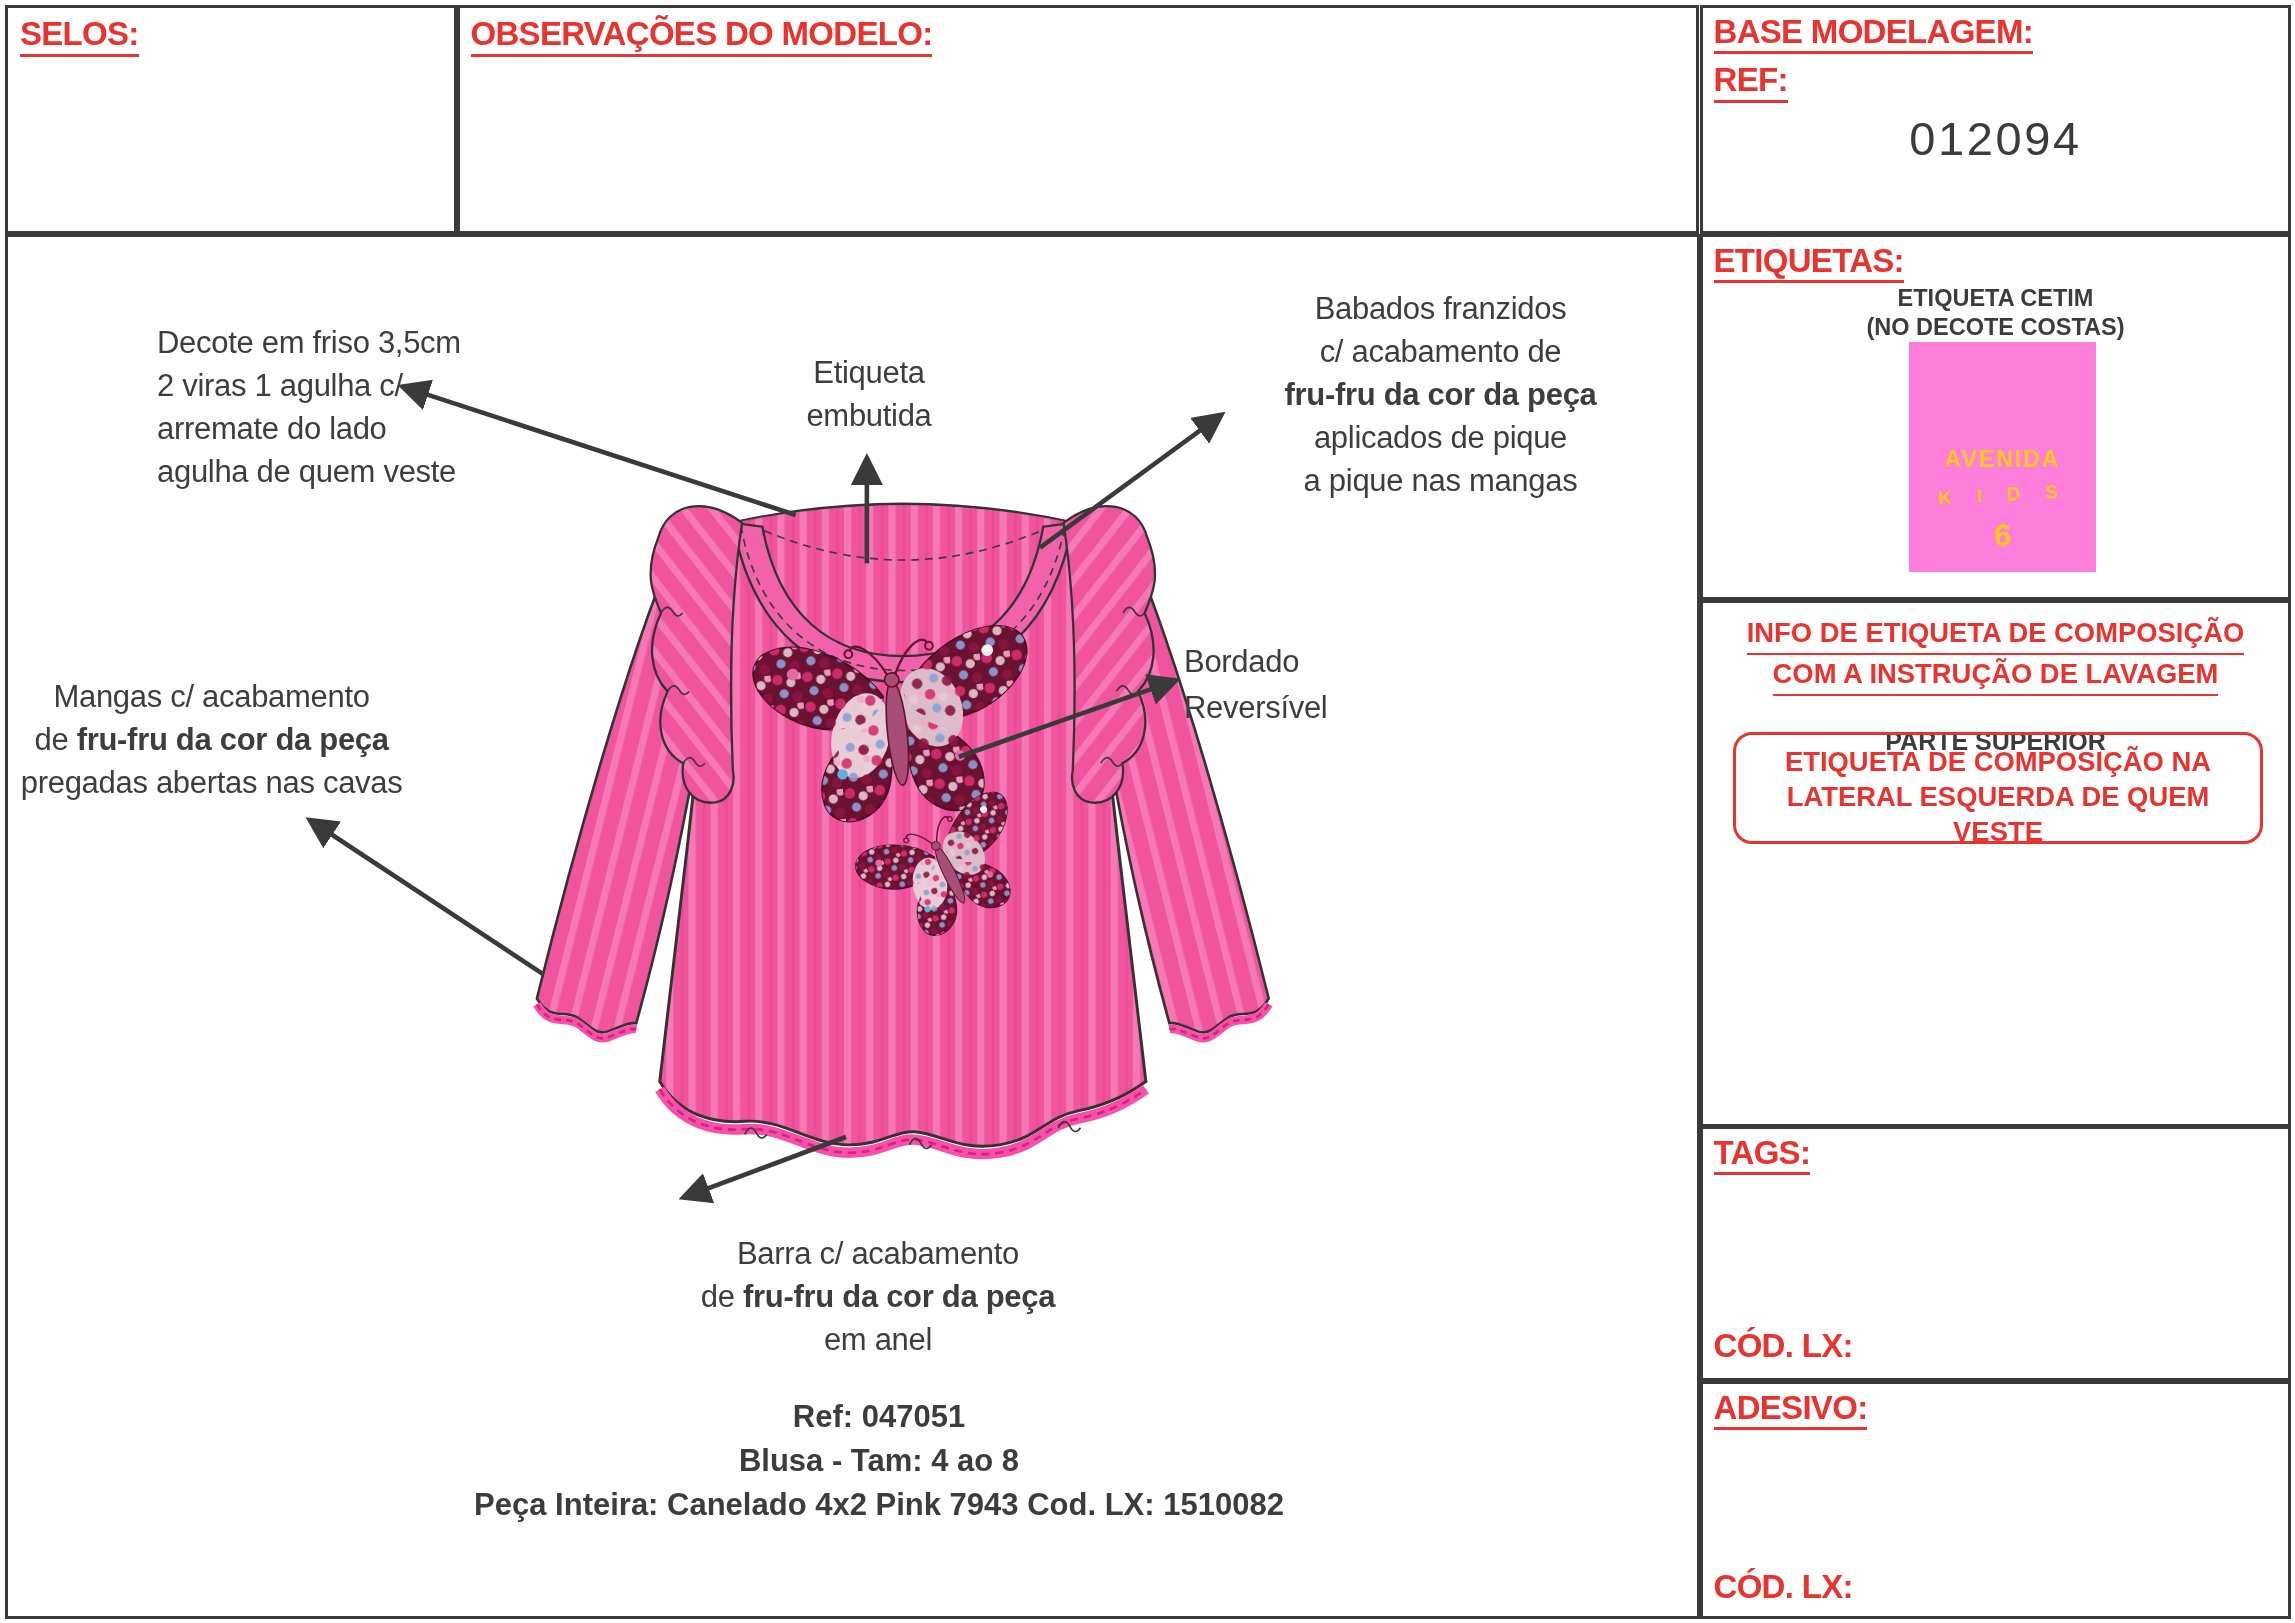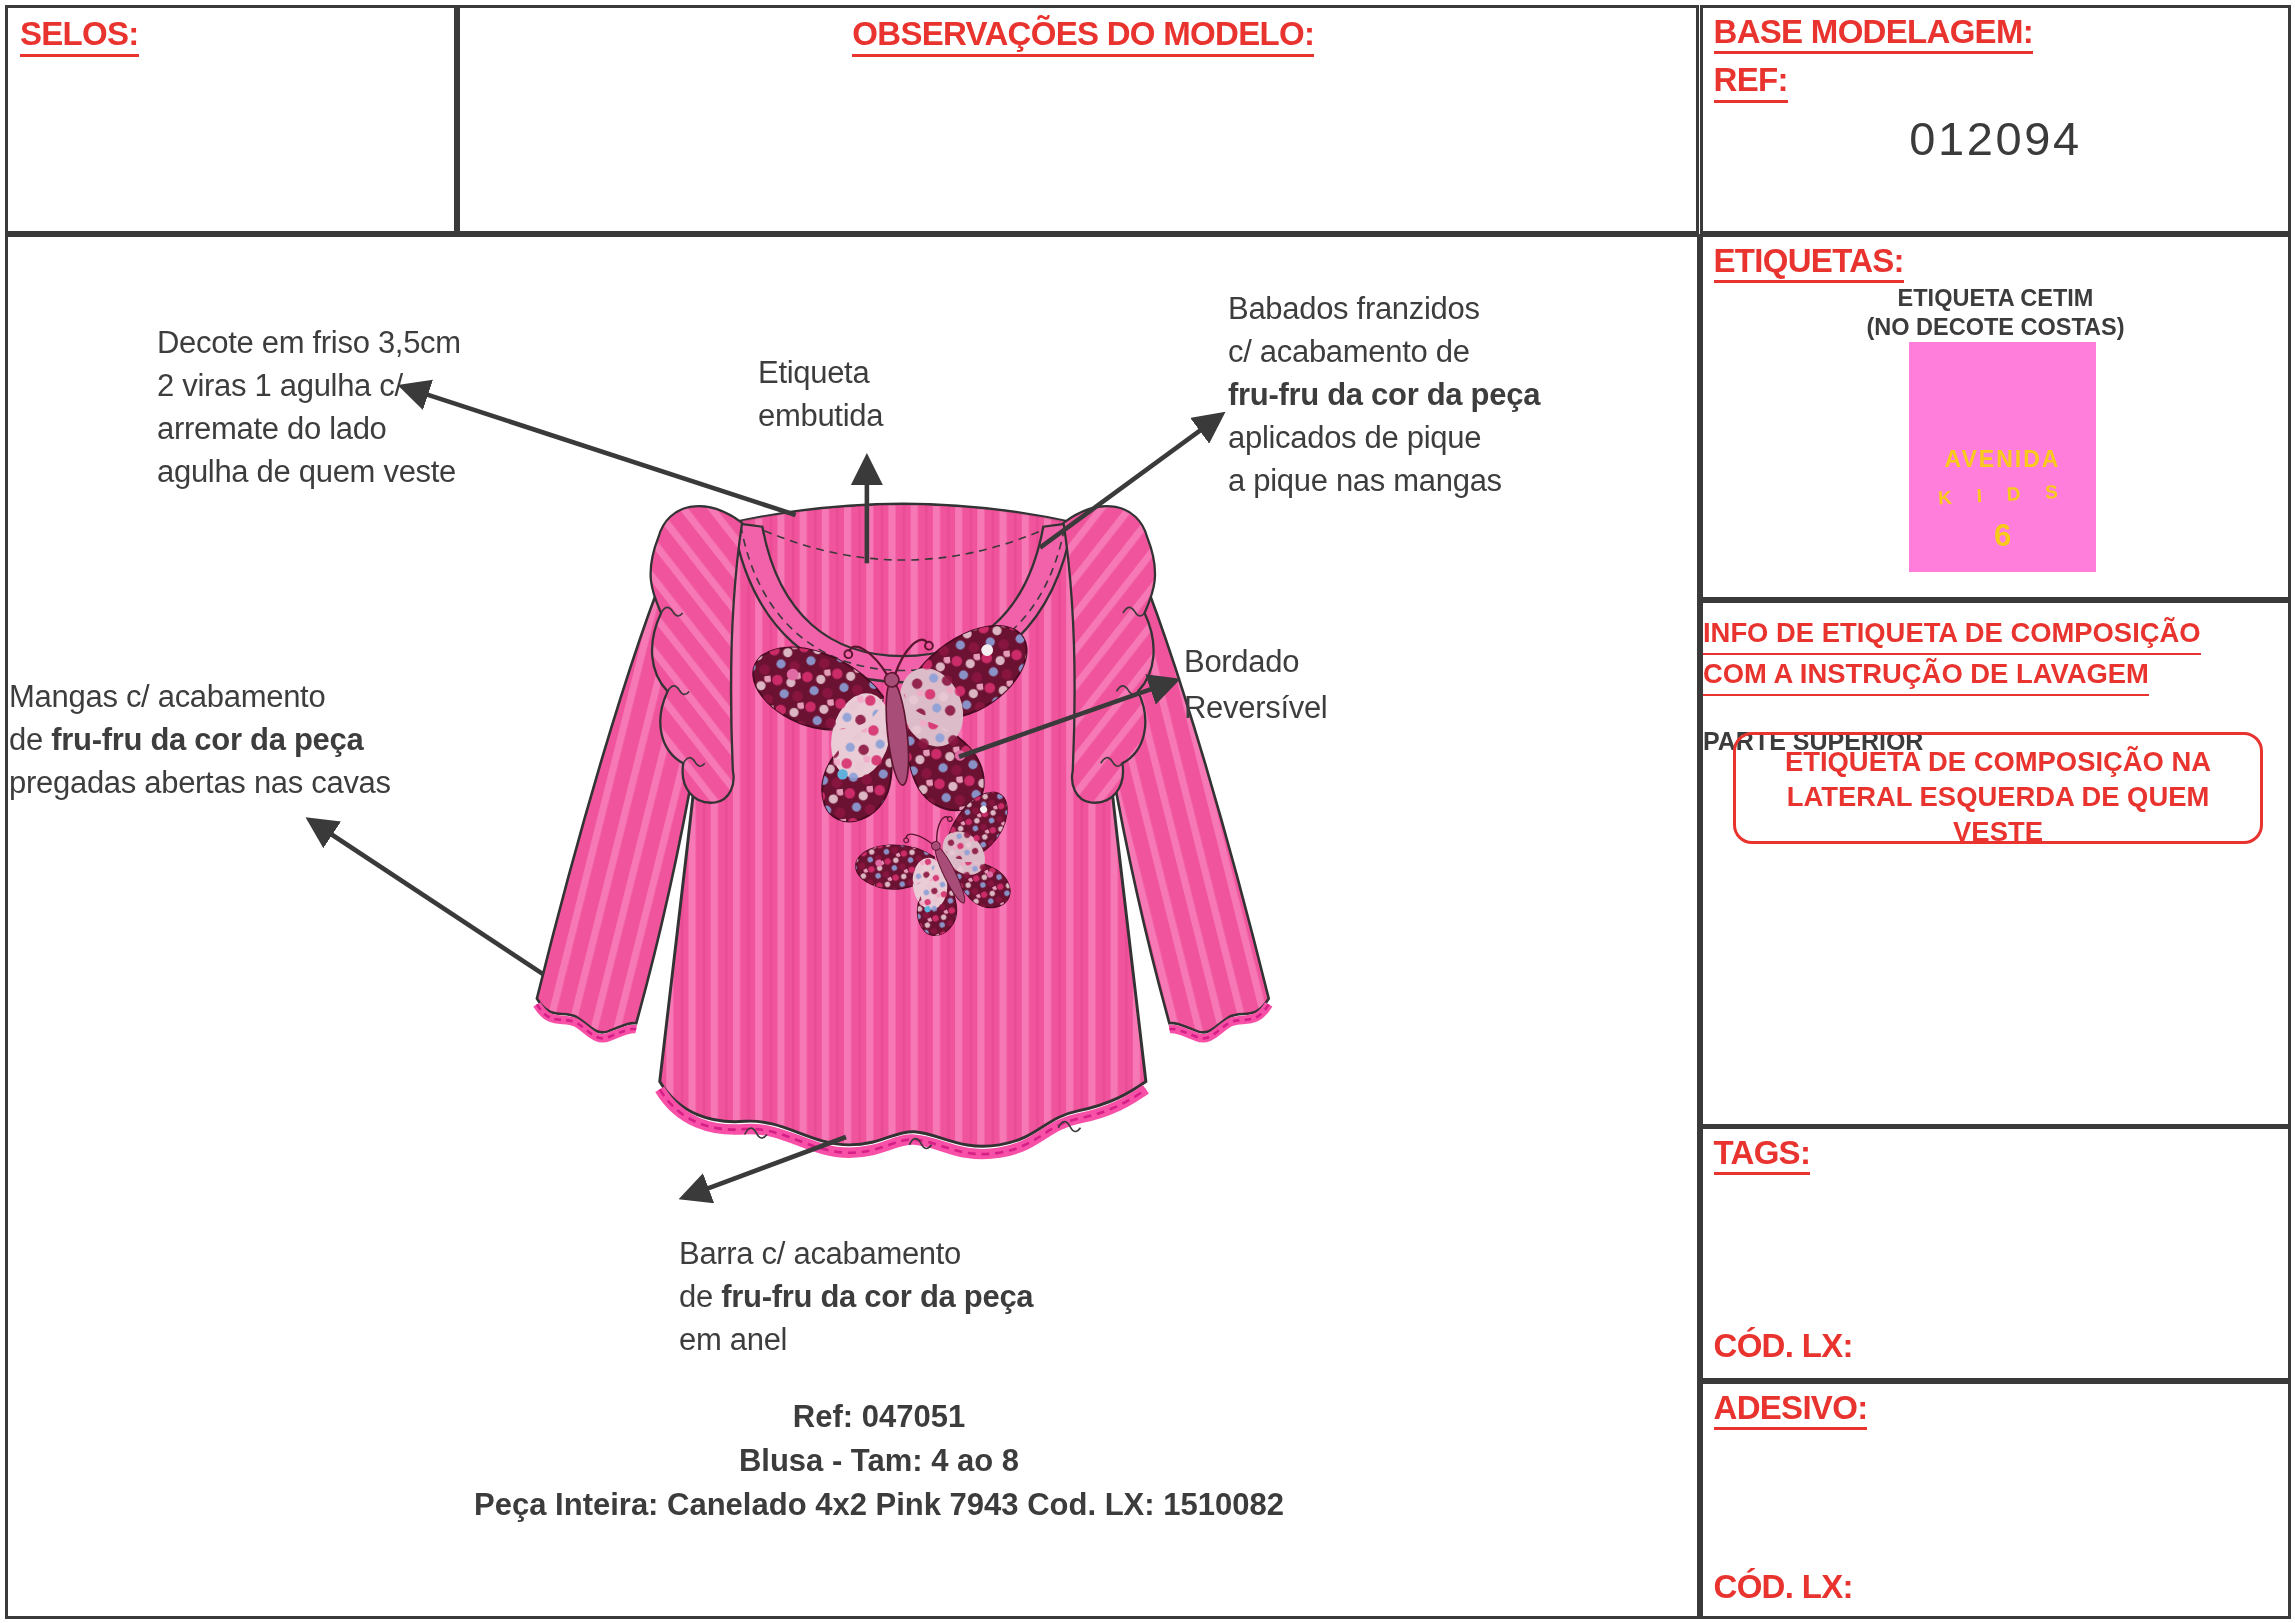--- a/index.html
+++ b/index.html
@@ -5,21 +5,21 @@
   html,body{margin:0;padding:0;background:#ffffff;}
   body{width:2295px;height:1624px;font-family:"Liberation Sans",sans-serif;position:relative;overflow:hidden;}
   .sheet{position:absolute;left:0;top:0;width:2295px;height:1624px;background:#fff;}
   .box{position:absolute;border:3.3px solid #3a3a3a;background:#fff;box-sizing:border-box;}
   .red-head{display:inline-block;color:#e8332f;font-weight:bold;font-size:33px;letter-spacing:-0.7px;
             border-bottom:3.3px solid #e8332f;padding-bottom:2px;line-height:1.05;}
   .red-head.nopad{border-bottom:none;}
   .abs{position:absolute;}
   .annot{position:absolute;color:#3d3d3d;font-size:31px;line-height:43px;letter-spacing:-0.3px;}
   .annot .b{font-weight:bold;}
-  .center{}
+  .center{text-align:center;}
   .ref-block{position:absolute;color:#3c3c3c;font-weight:bold;font-size:31px;line-height:44px;text-align:center;}
   .panel-center{position:absolute;text-align:center;color:#3c3c3c;}
   .cetim{font-weight:bold;font-size:23.5px;line-height:29px;color:#3c3c3c;}
   .big-ref{font-size:47px;color:#3b3b3b;letter-spacing:2.6px;font-weight:400;}
   .info-title{color:#e8332f;font-weight:bold;font-size:27.4px;line-height:38px;}
   .info-title span{border-bottom:2.6px solid #e8332f;padding-bottom:1.3px;display:inline-block;}
   .parte-sup{color:#3c3c3c;font-weight:bold;font-size:25px;}
   .comp-box{position:absolute;border:3.9px solid #e8332f;box-sizing:border-box;
             color:#e8332f;font-weight:bold;font-size:27.4px;line-height:35px;text-align:center;padding-top:9.1px;}
   .pink-label{position:absolute;background:#ff7edc;display:flex;flex-direction:column;
@@ -30,21 +30,21 @@
 </style>
 </head>
 <body>
 
 <div class="sheet">
 
   <div class="box" style="left:5.2px;top:5.2px;width:452px;height:229px;">
     <span class="red-head" style="margin:9.1px 0 0 11.8px;">SELOS:</span>
   </div>
 
-  <div class="box" style="left:457px;top:5.2px;width:1242px;height:229px;text-align:center;">
+  <div class="box" style="left:457px;top:5.2px;width:1242px;height:229px;">
     <span class="red-head" style="margin:9.1px 0 0 10.5px;">OBSERVAÇÕES DO MODELO:</span>
   </div>
 
   <div class="box" style="left:5.2px;top:234px;width:1695px;height:1385px;"></div>
 
   <div class="box" style="left:1700px;top:5.2px;width:591px;height:229px;">
     <div style="margin:6.5px 0 0 10.5px;"><span class="red-head">BASE MODELAGEM:</span></div>
     <div style="margin:9.1px 0 0 10.5px;"><span class="red-head">REF:</span></div>
     <div class="panel-center big-ref" style="left:0;right:0;top:103px;">012094</div>
   </div>

